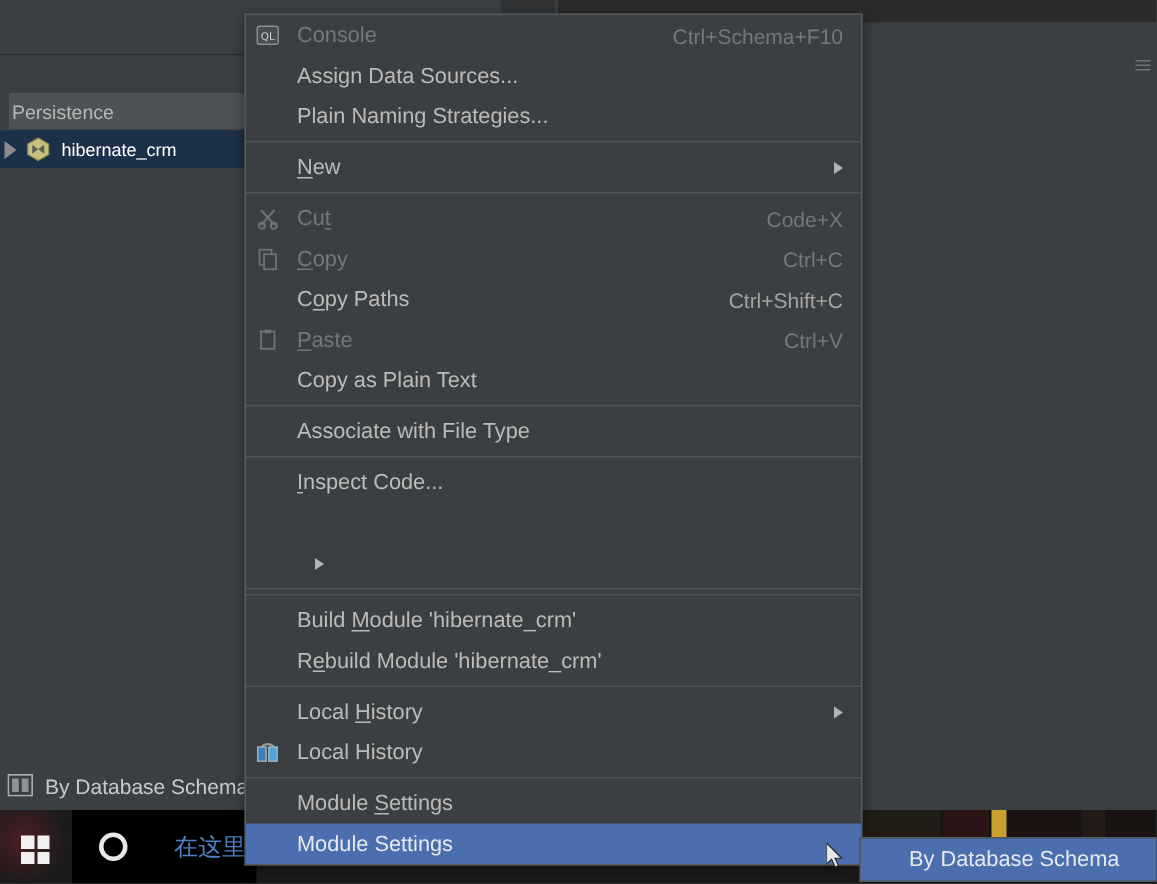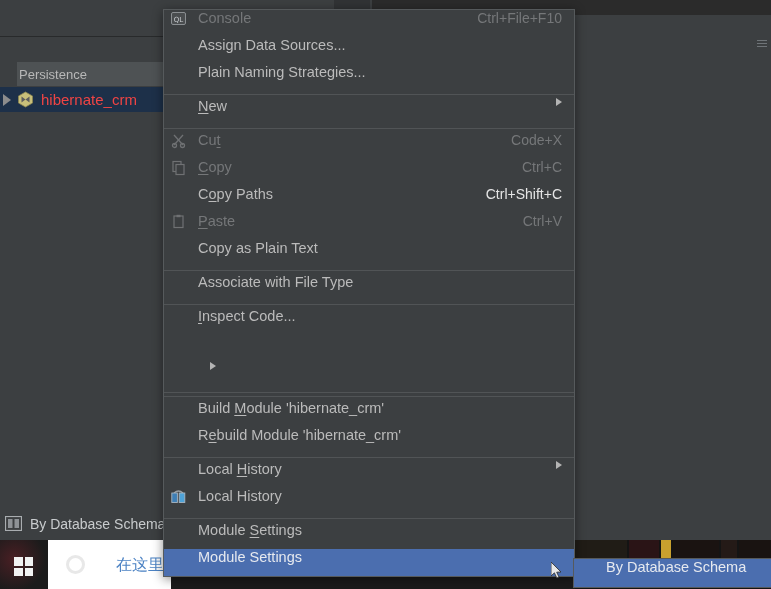--- a/index.html
+++ b/index.html
@@ -12,58 +12,58 @@
   
   #ide-bg{position:absolute;inset:0;background:#3c3f41;}
   #ide-top-strip{position:absolute;left:0;top:0;width:771px;height:16px;background:#3c3f41;}
   #ide-top-dark-a{position:absolute;left:334px;top:0;width:36px;height:15px;background:#313335;}
   #ide-top-dark-b{position:absolute;left:372px;top:0;width:399px;height:15px;background:#2b2b2b;}
   #ide-divider{position:absolute;left:0;top:36px;width:168px;height:1px;background:#282a2b;}
   #ide-left-pane{position:absolute;left:0;top:37px;width:168px;height:470px;background:#3c3f41;}
 
   
   #tool-header{
-    position:absolute;left:17px;top:62px;width:168px;height:24px;
+    position:absolute;left:6px;top:62px;width:168px;height:24px;
     background:#4e5254;color:#b8b8b8;font-size:13px;
     display:flex;align-items:center;padding-left:2px;box-sizing:border-box;
   }
   #tool-grip{position:absolute;right:4px;top:40px;width:10px;height:6px;opacity:.55;}
   #tool-grip i{display:block;width:10px;height:1px;background:#9aa0a6;margin-bottom:2px;}
 
   
   #tree-row{
     position:absolute;left:0;top:87px;width:168px;height:25px;
     background:#1d3049;display:flex;align-items:center;
     box-sizing:border-box;padding-left:3px;
   }
   #tree-row .tri{
     width:0;height:0;border-left:8px solid #8c8c8c;
     border-top:6px solid transparent;border-bottom:6px solid transparent;
     margin-right:6px;flex:0 0 auto;
   }
   #tree-row .hib-icon{width:17px;height:17px;margin-right:7px;flex:0 0 auto;}
-  #tree-row .lbl{color:#ef4444;font-size:15px;white-space:nowrap;}
+  #tree-row .lbl{color:#ffffff;font-size:12px;white-space:nowrap;}
 
   
   #status-bar{
     position:absolute;left:0;top:507px;width:168px;height:33px;
     background:#3c3f41;display:flex;align-items:center;padding-left:5px;
     box-sizing:border-box;
   }
   #status-bar .sb-icon{width:17px;height:15px;margin-right:8px;flex:0 0 auto;}
   #status-bar .sb-text{color:#c8cbcd;font-size:14px;white-space:nowrap;}
 
   
   #taskbar{position:absolute;left:0;top:540px;width:771px;height:49px;background:#1b1b1b;overflow:hidden;}
   #tb-start{position:absolute;left:0;top:0;width:48px;height:49px;background:
       radial-gradient(circle at 30% 40%, #4a1f24 0%, #1b1b1b 70%);}
   #tb-logo{position:absolute;left:14px;top:17px;width:19px;height:19px;
     display:grid;grid-template-columns:1fr 1fr;grid-template-rows:1fr 1fr;gap:2px;}
   #tb-logo span{background:#f2f2f2;display:block;}
-  #tb-search{position:absolute;left:48px;top:0;width:123px;height:49px;background:#ffffff;}
+  #tb-search{position:absolute;left:48px;top:0;width:123px;height:49px;background:#000000;}
   #tb-cortana{position:absolute;left:18px;top:15px;width:19px;height:19px;border:3px solid #e8e8e8;border-radius:50%;box-sizing:border-box;}
   #tb-searchtext{position:absolute;left:68px;top:15px;color:#4d83c4;font-size:16px;white-space:nowrap;font-family:"DejaVu Sans",sans-serif;}
   #tb-apps{position:absolute;left:575px;top:0;width:196px;height:49px;background:#141414;}
   .tb-thumb{position:absolute;top:0;height:40px;}
 
   
   #watermark{
     position:absolute;left:410px;top:559px;
     color:#9aa7c4;opacity:.72;font-size:16px;letter-spacing:1px;
     font-family:"Liberation Mono","DejaVu Sans Mono",monospace;
@@ -71,28 +71,28 @@
   }
 
   
   #ctx-menu{
     position:absolute;left:163px;top:9px;width:412px;
     background:#3c3f41;border:1px solid #565a5c;border-top-color:#55595b;
     box-sizing:border-box;
     box-shadow:0 2px 10px rgba(0,0,0,.45);
   }
   .mi{
-    position:relative;display:flex;height:27px;
+    position:relative;display:flex;align-items:center;height:27px;
     padding-left:6px;padding-right:12px;box-sizing:border-box;
     color:#bbbbbb;font-size:14.5px;white-space:nowrap;
   }
   .mi .ico{width:20px;height:17px;margin-right:6px;flex:0 0 auto;}
   .mi .txt{flex:1 1 auto;padding-left:2px;}
   .mi .txt u{text-decoration:underline;text-underline-offset:2px;}
-  .mi .sc{color:#e5e5e5;font-size:14px;margin-left:22px;flex:0 0 auto;}
+  .mi .sc{color:#a3a3a3;font-size:14px;margin-left:22px;flex:0 0 auto;}
   .mi.dis,.mi.dis .sc{color:#757779;}
   .mi.sel{background:#4b6eaf;color:#e6e9ef;}
   .arrow{
     width:0;height:0;border-left:6px solid #b4b4b4;
     border-top:4.5px solid transparent;border-bottom:4.5px solid transparent;
     margin-left:14px;flex:0 0 auto;
   }
   .sep{height:1px;background:#515456;margin:3px 0 3px 0;}
 
   
@@ -188,21 +188,21 @@
 <div id="ctx-menu">
 
   <div class="mi dis">
     <span class="ico">
       <svg viewBox="0 0 17 17" width="17" height="17">
         <rect x="1.5" y="2.5" width="14" height="12" rx="1.5" fill="#4a4d4f" stroke="#8b8f92" stroke-width="1"></rect>
         <text x="8.5" y="11.5" font-size="7" fill="#c9cdd0" text-anchor="middle" font-family="DejaVu Sans">QL</text>
       </svg>
     </span>
     <span class="txt">Console</span>
-    <span class="sc">Ctrl+File+F10</span>
+    <span class="sc">Ctrl+Schema+F10</span>
   </div>
 
   <div class="mi">
     <span class="ico"></span>
     <span class="txt">Assign Data Sources...</span>
   </div>
 
   <div class="mi">
     <span class="ico"></span>
     <span class="txt">Plain Naming Strategies...</span>

